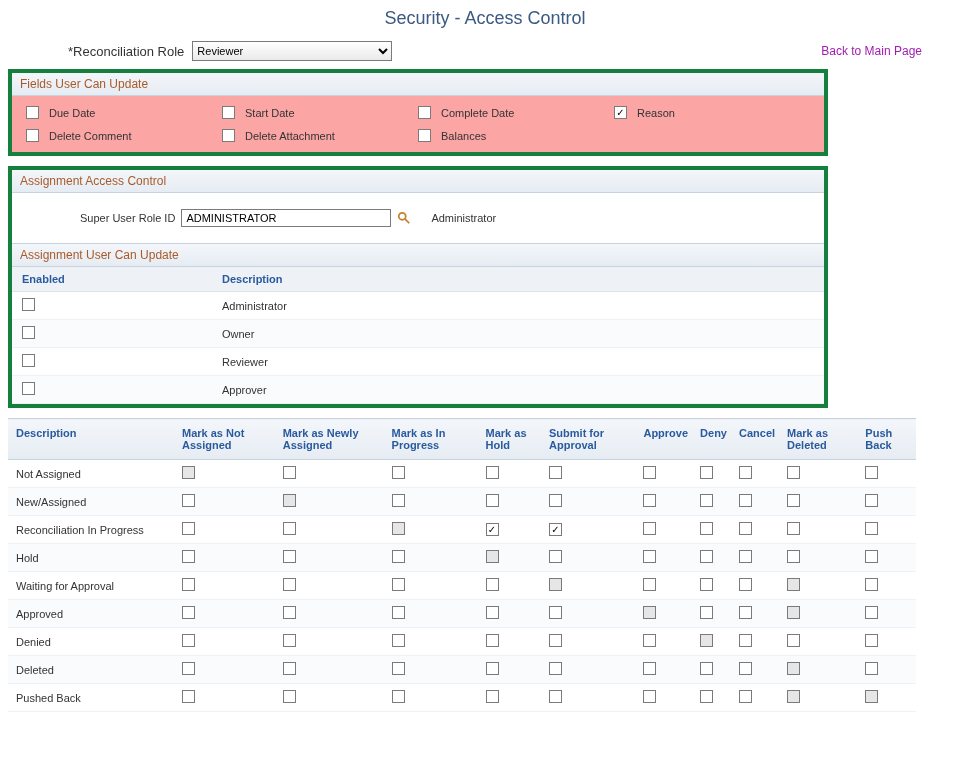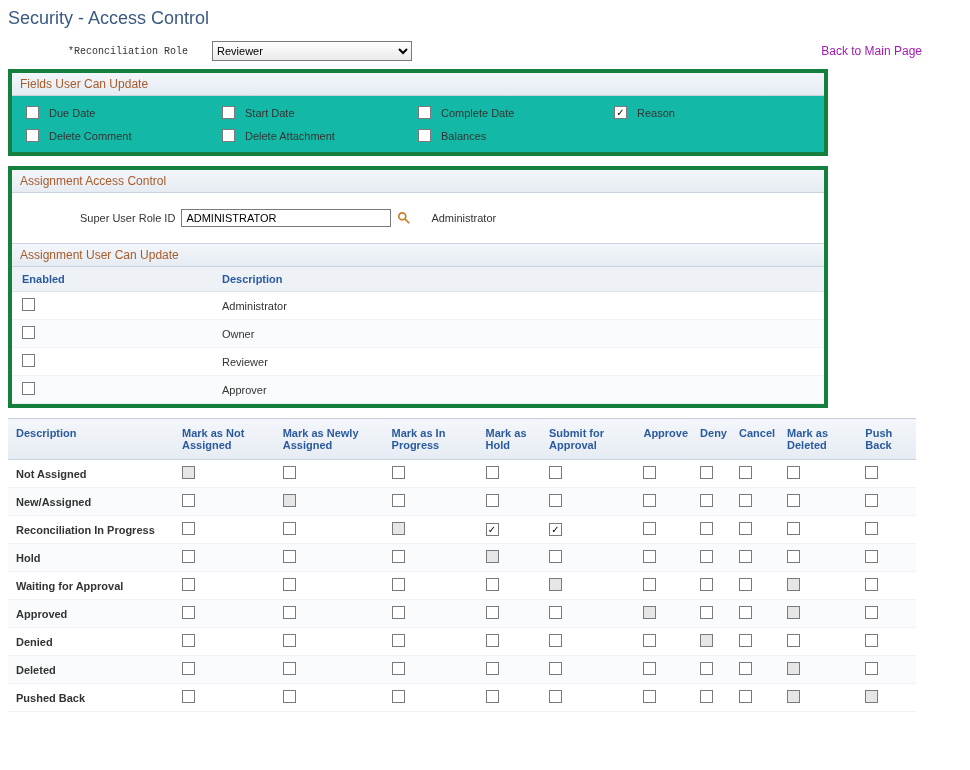--- a/index.html
+++ b/index.html
@@ -10,31 +10,31 @@
     font-size: 11px;
     color: #333;
     background: #fff;
     width: 970px;
   }
   .page-title {
     font-size: 18px;
     color: #3b5a82;
     margin: 0 0 12px 0;
     font-weight: normal;
+    text-align: center;
   }
   .top-row {
     display: flex;
     align-items: center;
     margin-bottom: 8px;
     padding-left: 60px;
   }
   .top-row label {
-    font-size: 10px;
-    margin-right: 24px;
-    font-family: Liberation Mono, monospace;
+    font-size: 13px;
+    margin-right: 8px;
   }
   select.role-select {
     width: 200px;
     font-size: 11px;
     height: 20px;
     border: 1px solid #7a7a7a;
     background: linear-gradient(#fff,#eaeaea);
   }
   .link-back {
     margin-left: auto;
@@ -50,21 +50,21 @@
   }
   .panel-header {
     background: linear-gradient(#f3f6fa,#e6ecf3);
     border-bottom: 1px solid #c9d3de;
     padding: 4px 8px;
     color: #a85a2a;
     font-size: 12px;
   }
   .panel-body {
     padding: 10px 14px;
-    background: #14b8a6;
+    background: #fca5a5;
   }
   .fields-grid {
     display: grid;
     grid-template-columns: repeat(4, 1fr);
     row-gap: 10px;
   }
   .cb-wrap {
     display: flex;
     align-items: center;
     gap: 10px;
@@ -154,21 +154,21 @@
     border-top: 1px solid #c9d3de;
     border-bottom: 1px solid #c9d3de;
     vertical-align: top;
   }
   table.status-table th:first-child { width: 168px; padding-left:8px; }
   table.status-table td {
     padding: 6px;
     font-size: 11px;
     border-bottom: 1px solid #eef1f5;
   }
-  table.status-table td:first-child { padding-left:8px;font-weight:bold; }
+  table.status-table td:first-child { padding-left:8px; }
   table.status-table tr:nth-child(even) td { background: #fafbfc; }
 </style>
 </head>
 <body>
 
 <h1 class="page-title">Security - Access Control</h1>
 
 <div class="top-row">
   <label>*Reconciliation Role</label>
   <select class="role-select">

